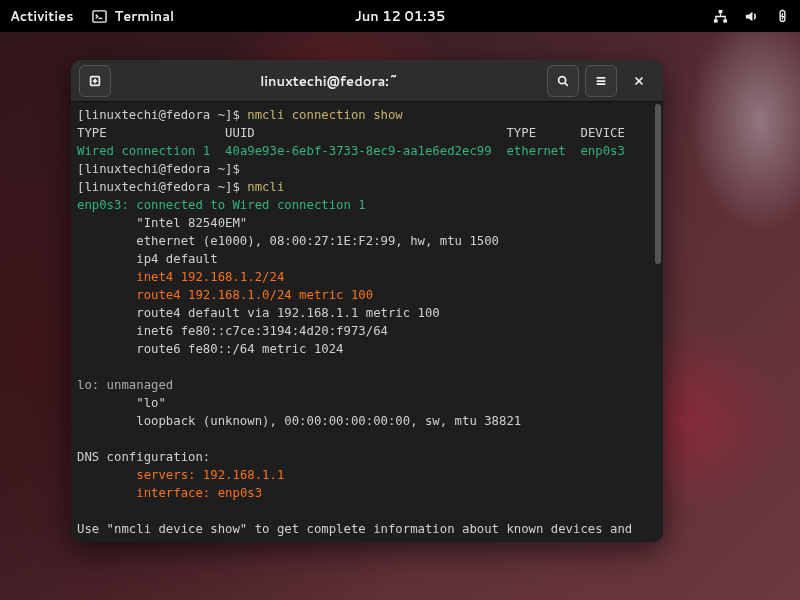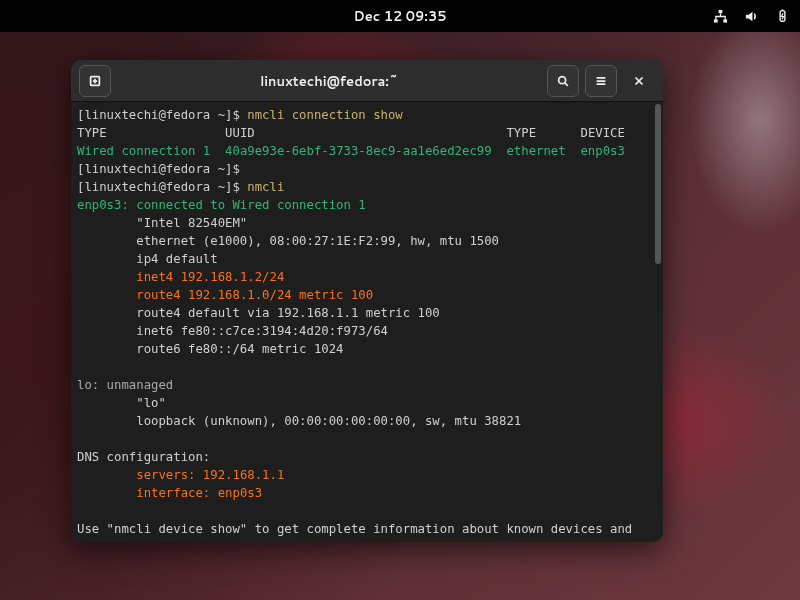--- a/index.html
+++ b/index.html
@@ -129,21 +129,34 @@
   .c-green { color: #2fb47a; }
   .c-yellow{ color: #f97316; }
   .c-dim   { color: #a8a8a8; }
 </style>
 </head>
 <body>
 
 <div class="wallpaper"></div>
 
 <div class="topbar">
-  <div class="center">Dec 12  09:35</div>
+  <div class="left">
+    <span>Activities</span>
+    <span class="appbtn">
+      <span>
+        <svg viewBox="0 0 16 16">
+            <rect x="1" y="2" width="14" height="12" rx="1" fill="none" stroke="#eee" stroke-width="1.5"></rect>
+            <path d="M4 6 L6 8 L4 10" stroke="#eee" stroke-width="1.5" fill="none"></path>
+            <line x1="7" y1="10" x2="11" y2="10" stroke="#eee" stroke-width="1.5"></line>
+          </svg>
+      </span>
+      <span>Terminal</span>
+    </span>
+  </div>
+  <div class="center">Jun 12  01:35</div>
   <div class="right">
     <span>
       <svg viewBox="0 0 16 16">
           <rect x="6" y="1" width="4" height="3.5" fill="#eee"></rect>
           <rect x="1" y="11" width="4" height="3.5" fill="#eee"></rect>
           <rect x="11" y="11" width="4" height="3.5" fill="#eee"></rect>
           <path d="M8 4.5 V8 M3 11 V8 H13 V11" stroke="#eee" stroke-width="1.4" fill="none"></path>
         </svg>
     </span>
     <span>

